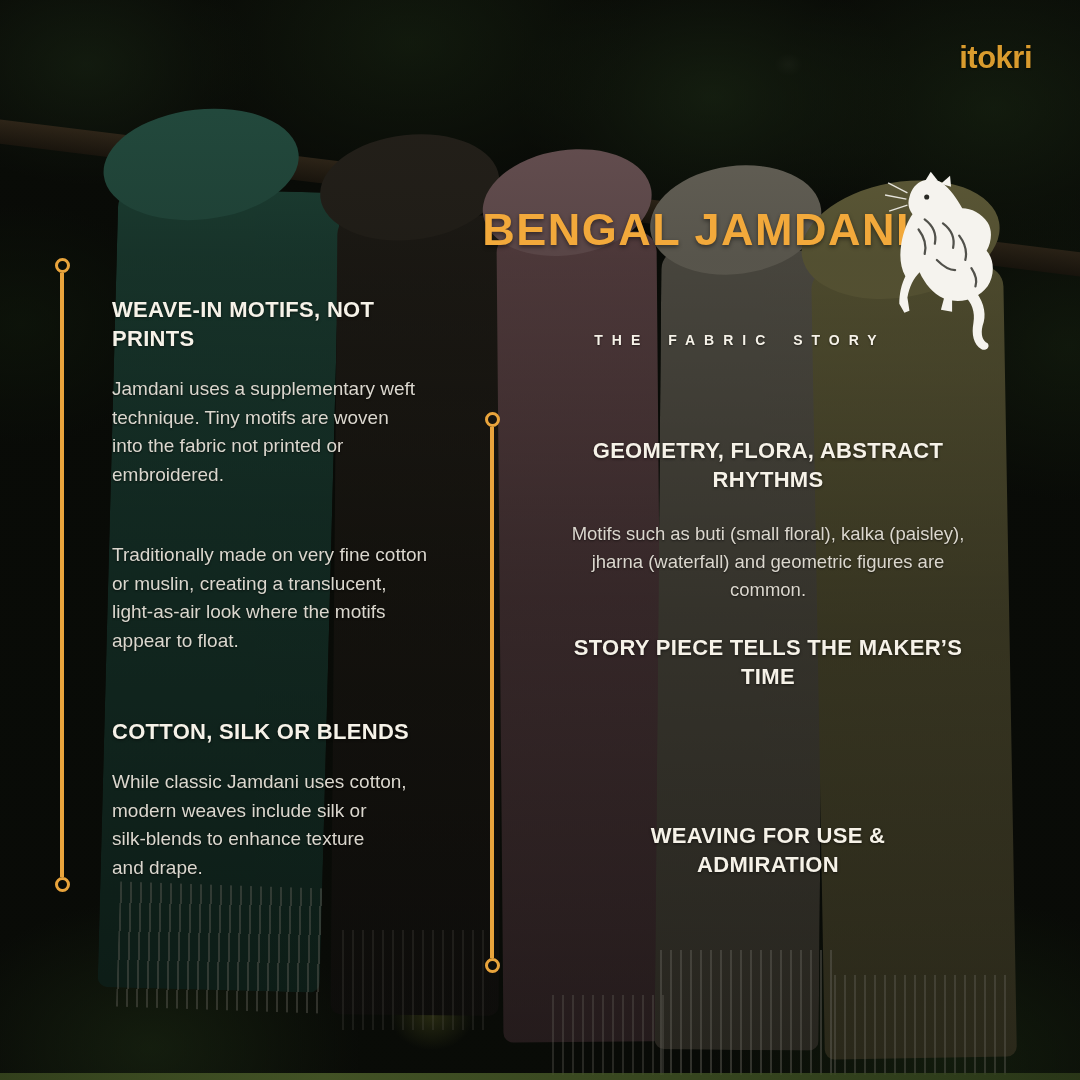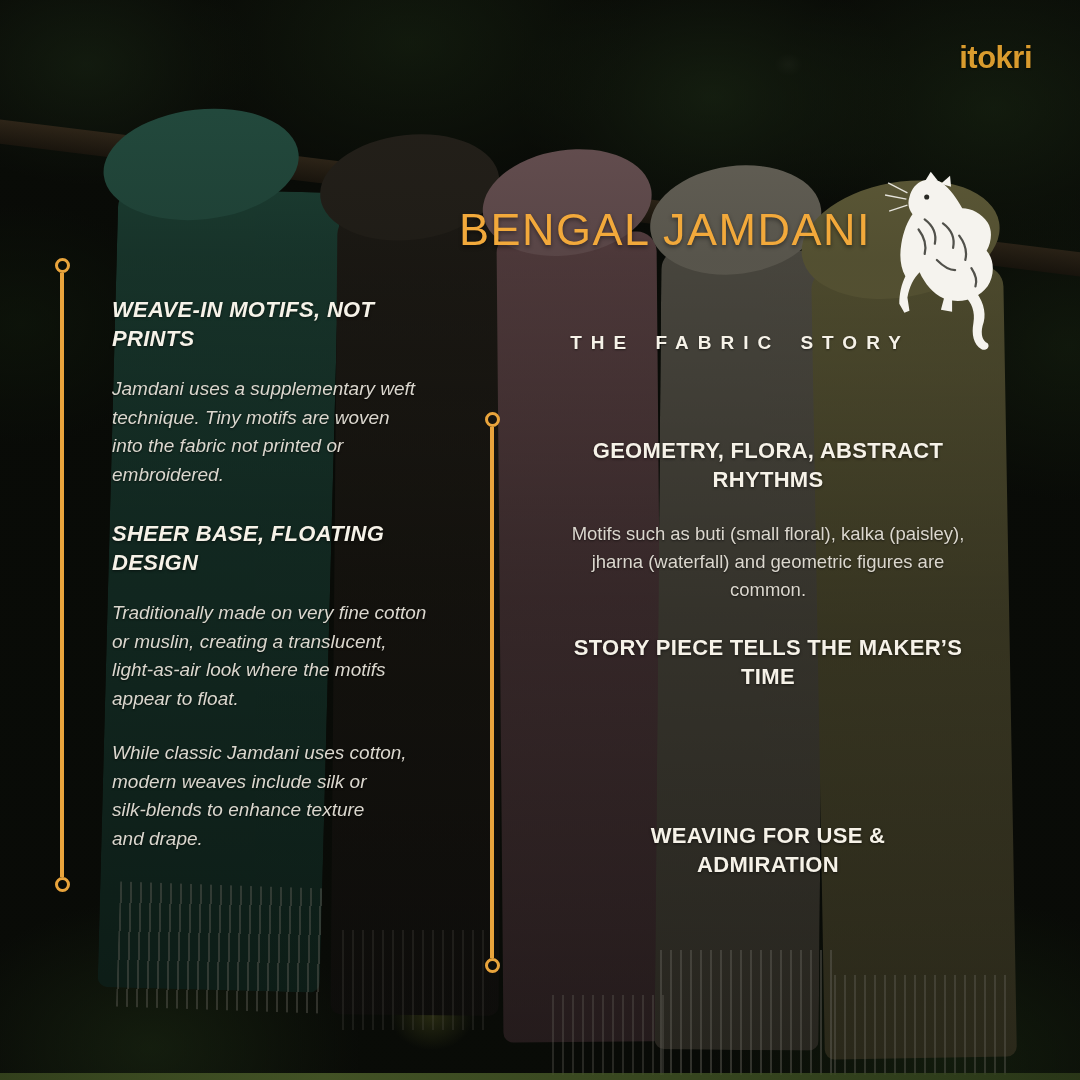--- a/index.html
+++ b/index.html
@@ -57,38 +57,38 @@
   .fringe-cream{left:660px;top:950px;width:172px;height:125px;opacity:.8;}
   .fringe-yellow{left:834px;top:975px;width:175px;height:100px;opacity:.7;}
   .overlay{position:absolute;inset:0;background:linear-gradient(180deg,
     rgba(7,9,6,.44) 0%, rgba(7,9,6,.56) 24%, rgba(7,9,6,.52) 100%);}
   .bottom-strip{position:absolute;left:0;bottom:0;width:100%;height:7px;opacity:.85;
     background:linear-gradient(90deg,#39481f,#4c5e2a 30%,#3c4d22 70%,#2e3c1a);}
 
   
   .logo{position:absolute;top:40px;right:48px;font-size:31px;font-weight:700;
     letter-spacing:-.5px;color:var(--logo-gold);text-shadow:0 1px 2px rgba(0,0,0,.6);}
-  .title{position:absolute;left:420px;top:204px;width:490px;text-align:center;
-    font-size:45px;font-weight:400;letter-spacing:1.5px;color:var(--title-gold);
+  .title{position:absolute;left:420px;top:204px;width:490px;text-align:right;
+    font-size:45px;font-weight:700;letter-spacing:1.5px;color:var(--title-gold);
     white-space:nowrap;text-shadow:0 2px 4px rgba(0,0,0,.45);}
   .subtitle{position:absolute;left:540px;top:332px;width:400px;text-align:center;
-    font-size:19px;font-weight:700;letter-spacing:9px;word-spacing:6px;
+    font-size:14px;font-weight:700;letter-spacing:9px;word-spacing:6px;
     color:var(--heading-cream);text-shadow:0 1px 2px rgba(0,0,0,.5);}
   .cat{position:absolute;left:880px;top:170px;width:132px;height:184px;}
   .cat svg{width:100%;height:100%;}
 
   .accent-line{position:absolute;width:16px;display:flex;flex-direction:column;align-items:center;}
   .accent-line .dot{width:15px;height:15px;border:3.5px solid var(--accent-gold);
     border-radius:50%;background:transparent;flex:0 0 auto;}
   .accent-line .rod{width:3.5px;flex:1 1 auto;background:var(--accent-gold);}
   .line-left{left:54px;top:258px;height:634px;}
   .line-right{left:484px;top:412px;height:561px;}
 
   .info-sec{position:absolute;}
-  .info-sec.left{left:112px;width:380px;font-style:italic;}
+  .info-sec.left{left:112px;width:380px;}
   .info-sec.right{left:543px;width:450px;text-align:center;}
   .sec-h{font-size:22px;font-weight:700;line-height:1.32;letter-spacing:.3px;
     color:var(--heading-cream);white-space:pre-line;text-shadow:0 1px 3px rgba(0,0,0,.55);}
   .sec-b{margin-top:22px;font-size:19px;line-height:1.5;color:var(--body-grey);
     white-space:pre-line;text-shadow:0 1px 2px rgba(0,0,0,.55);}
   .info-sec.right .sec-b{font-size:18.5px;margin-top:26px;}
 </style>
 </head>
 <body>
 
@@ -162,28 +162,27 @@
 
   <section class="info-sec left" style="top:295px">
     <h3 class="sec-h">WEAVE-IN MOTIFS, NOT
 PRINTS</h3>
     <p class="sec-b">Jamdani uses a supplementary weft
 technique. Tiny motifs are woven
 into the fabric not printed or
 embroidered.</p>
   </section>
   <section class="info-sec left" style="top:519px">
-    <h3 class="sec-h">SHEER BASE, FLOATING
-DESIGN</h3>
     <p class="sec-b">Traditionally made on very fine cotton
 or muslin, creating a translucent,
 light-as-air look where the motifs
 appear to float.</p>
   </section>
   <section class="info-sec left" style="top:717px">
+    <h3 class="sec-h">COTTON, SILK OR BLENDS</h3>
     <p class="sec-b">While classic Jamdani uses cotton,
 modern weaves include silk or
 silk-blends to enhance texture
 and drape.</p>
   </section>
 
   <section class="info-sec right" style="top:436px">
     <h3 class="sec-h">GEOMETRY, FLORA, ABSTRACT
 RHYTHMS</h3>
     <p class="sec-b">Motifs such as buti (small floral), kalka (paisley),

